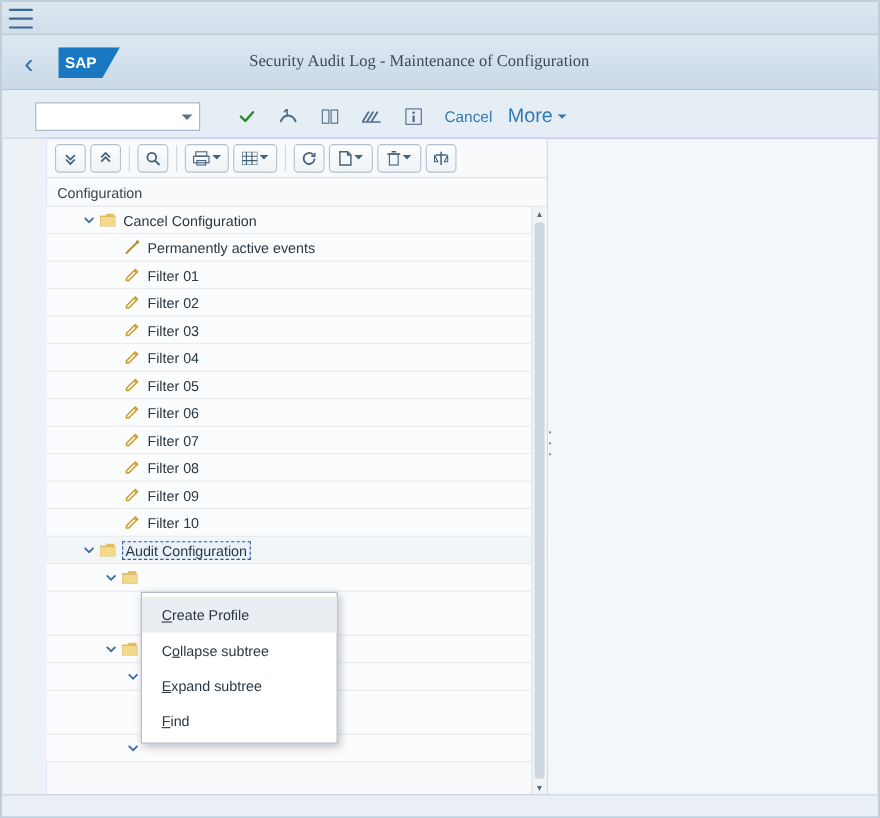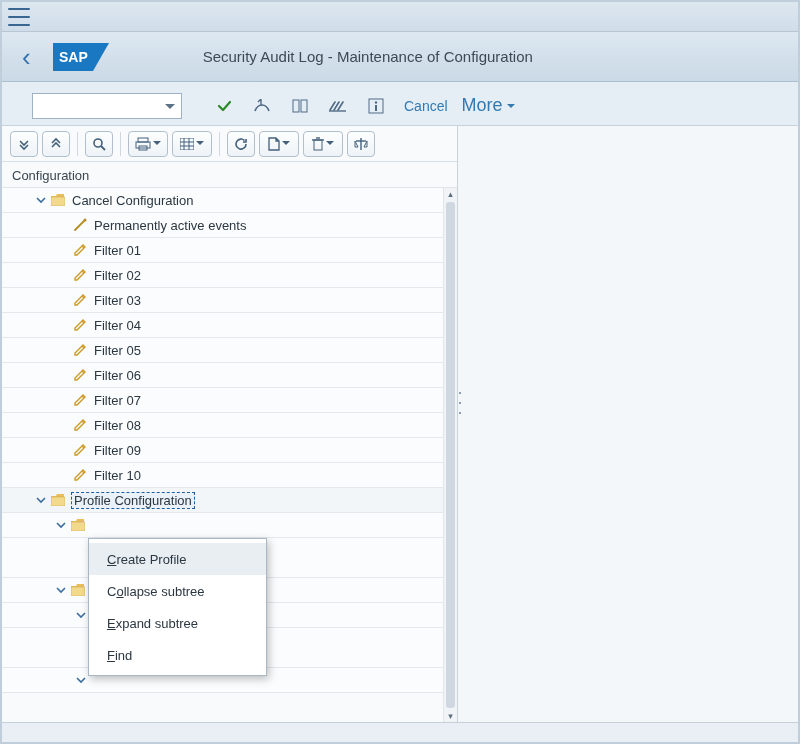--- a/index.html
+++ b/index.html
@@ -58,23 +58,24 @@
     cursor: pointer; padding: 2px 8px;
     font-weight: 300;
   }
   .sap-logo {
     width: 56px; height: 28px;
     position: relative;
   }
   .sap-logo svg { display:block; }
   .page-title {
     flex: 0 0 auto;
-    margin-left: 80px;
+    margin-left: 104px;
     color: #3d4a57;
     font-size: 15px;
+    font-family: Liberation Serif, serif;
   }
 
   .toolbar {
     height: 44px;
     background: #e6eef5;
     border-bottom: 1px solid #c6d2dd;
     display: flex; align-items: center;
     gap: 10px;
     padding: 4px 18px 0 30px;
     text-align: center;
@@ -97,20 +98,21 @@
   .tb-btn.green { color: var(--sap-green); }
   .tb-link { color: var(--sap-link); cursor: pointer; padding: 0 4px; font-size: 14px; }
   .tb-more { color: var(--sap-link); cursor: pointer; display:flex; align-items:center; gap:4px; font-size:18px;}
   .tb-more .chev { border:4px solid transparent; border-top-color: var(--sap-link); margin-top:4px;}
 
   .content {
     flex: 1 1 auto;
     display: flex;
     background: #8b5cf6;
     min-height: 0;
+    margin-left: 40px;
   }
   .left-pane {
     width: 456px;
     border-right: 1px solid #cbd3da;
     display: flex; flex-direction: column;
     background: #f8fafc;
     min-height: 0;
   }
   .right-pane { flex:1; background:#f4f7fa; position:relative;}
   .right-handle {
@@ -475,21 +477,21 @@
             <svg width="10" height="10" viewBox="0 0 10 10">
                 <path d="M1 3 L5 7 L9 3" stroke="#3b6d9f" stroke-width="1.6" fill="none"></path>
               </svg>
           </span>
           <span class="node-icon">
             <svg width="14" height="12" viewBox="0 0 14 12">
                 <path d="M0 2 L5 2 L6 0 L13 0 L13 3 L0 3 Z" fill="#e9bf5e"></path>
                 <rect x="0" y="3" width="14" height="9" fill="#f3d98c" stroke="#caa44a" stroke-width="0.5"></rect>
               </svg>
           </span>
-          <span class="label-box">Profile Configuration</span>
+          <span class="label-box">Audit Configuration</span>
         </div>
 
         <div class="row">
           <span class="indent" style="width:52px"></span>
           <span class="expander">
               <svg width="10" height="10" viewBox="0 0 10 10">
                 <path d="M1 3 L5 7 L9 3" stroke="#3b6d9f" stroke-width="1.6" fill="none"></path>
               </svg>
             </span>
           <span class="node-icon">

